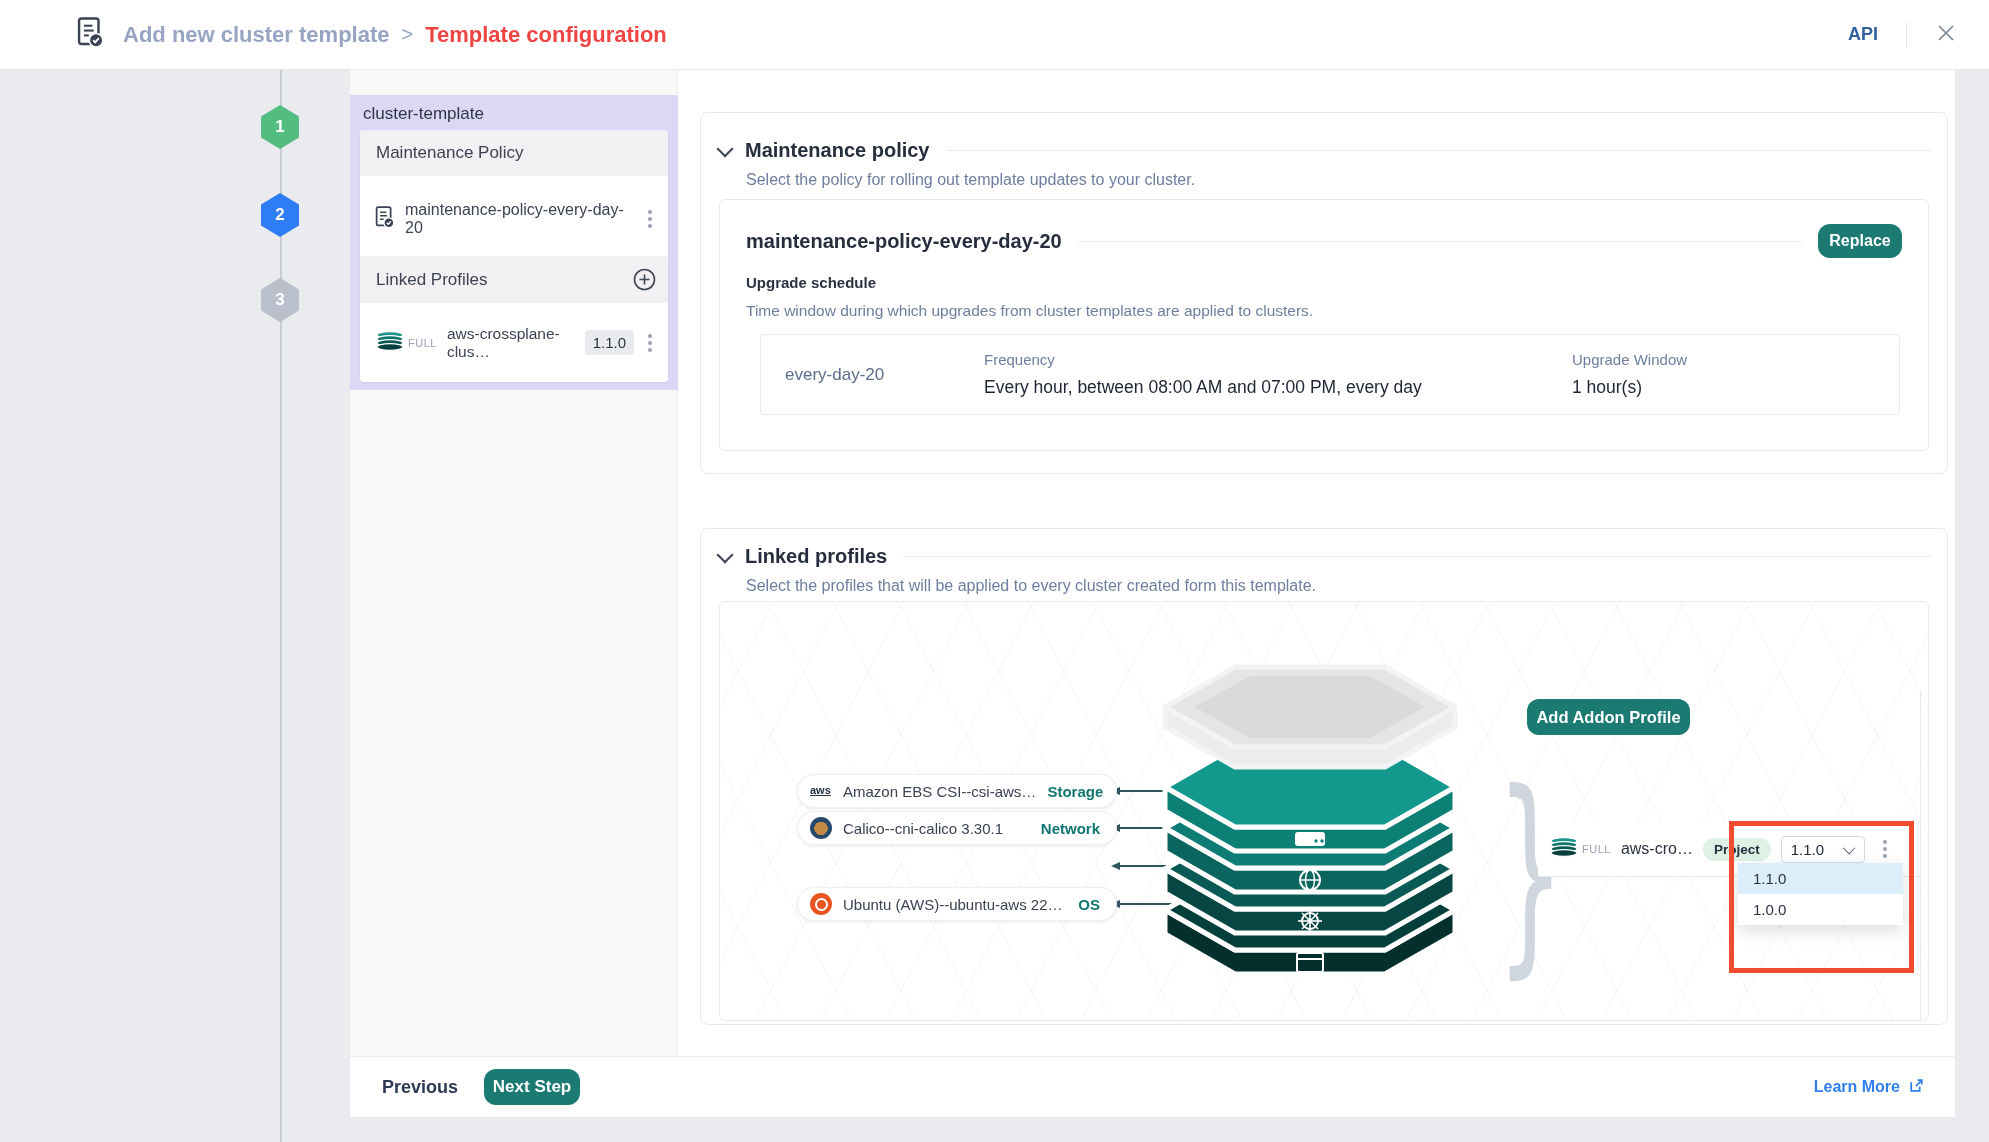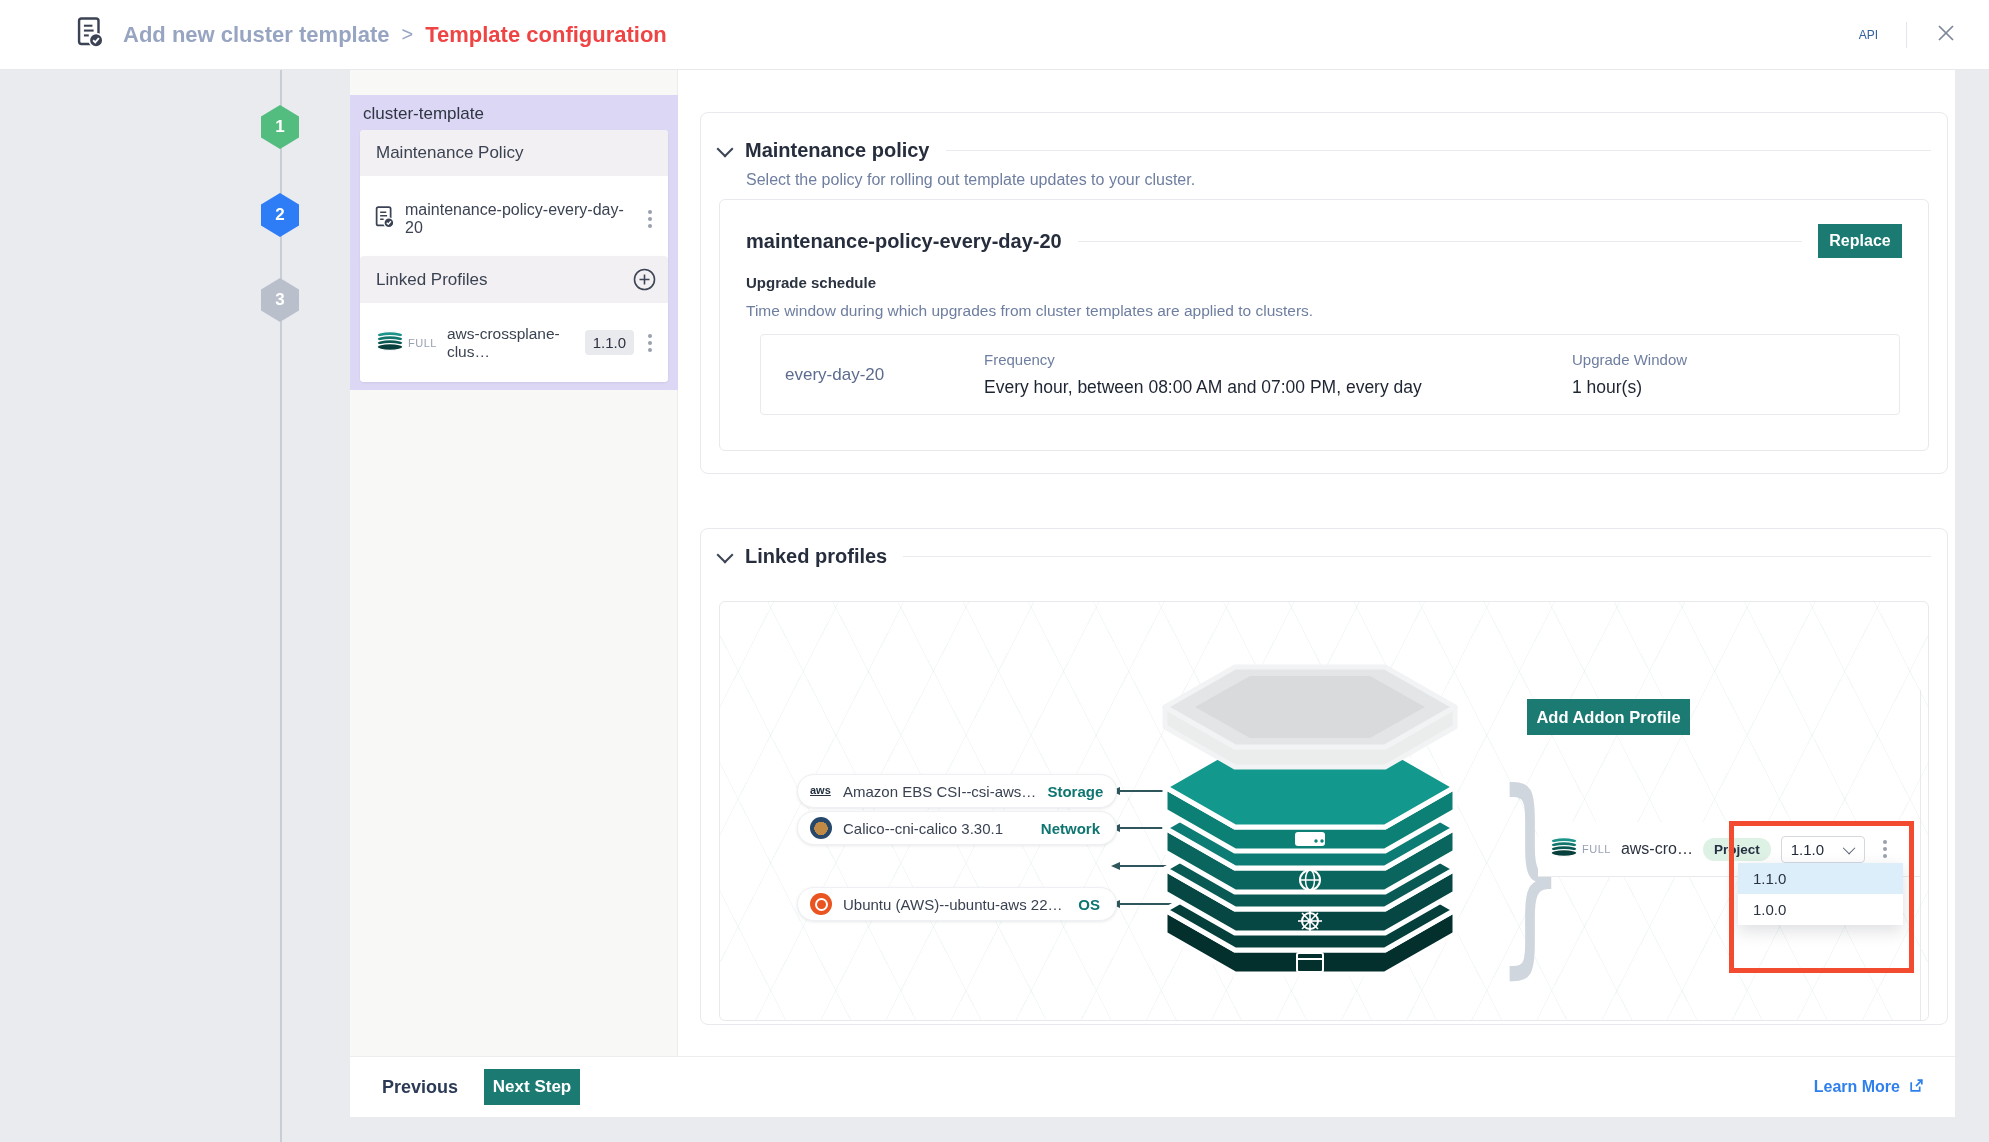--- a/index.html
+++ b/index.html
@@ -6,21 +6,21 @@
   .canvas{position:relative;width:1989px;height:1142px;background:#e9ebef;
     font-family:"Liberation Sans",sans-serif;color:#2b3240;overflow:hidden;}
 
   
   .header{position:absolute;left:0;top:0;width:1989px;height:70px;background:#fff;
     border-bottom:1px solid #e7e9ed;display:flex;align-items:center;box-sizing:border-box;
     padding:0 32px 0 75px;z-index:10;}
   .crumb-parent{font-size:22px;color:#97a5c2;margin-left:18px;font-weight:600;}
   .crumb-sep{font-size:20px;color:#97a5c2;margin:0 12px;}
   .crumb-current{font-size:22px;color:#ef4444;font-weight:600;}
-  .api-link{margin-left:auto;font-size:12px;font-weight:400;color:#33619f;cursor:pointer;}
+  .api-link{margin-left:auto;font-size:18px;font-weight:700;color:#33619f;cursor:pointer;}
   .hdr-div{width:1px;height:26px;background:#e3e6ea;margin:0 28px;}
 
   
   .sidebar{position:absolute;left:0;top:70px;width:283px;height:1072px;background:#eaebee;}
   .side-line{position:absolute;left:280px;top:70px;width:2px;height:1072px;background:#c9cdd6;}
   .step{position:absolute;right:58px;text-align:right;cursor:pointer;}
   .step-title{font-size:19px;font-weight:700;color:#242b3a;line-height:24px;}
   .step-sub{font-size:17px;color:#9aa2b1;line-height:24px;}
   .step-sub.done{color:#454d5e;}
   .step-title.pending{color:#6e7687;font-weight:600;font-size:18px;}
@@ -54,21 +54,21 @@
   .chev{width:10px;height:10px;border-left:2.4px solid #3c4454;border-bottom:2.4px solid #3c4454;
     transform:rotate(-45deg);margin:-4px 14px 0 2px;cursor:pointer;}
   .sec-title{font-size:20px;font-weight:700;color:#262d3c;white-space:nowrap;}
   .sec-rule{flex:1;height:1px;background:#e9ebee;margin-left:16px;}
   .sec-sub{position:absolute;left:45px;font-size:16px;color:#6e7ea0;}
   .inner-card{position:absolute;left:18px;width:1210px;border:1px solid #e8e9ec;border-radius:6px;
     background:#fff;box-sizing:border-box;}
   .pol-row{display:flex;align-items:center;gap:16px;margin:24px 26px 0 26px;}
   .pol-title{font-size:20px;font-weight:700;color:#262d3c;white-space:nowrap;}
   .pol-rule{flex:1;height:1px;background:#e9ebee;}
-  .btn-teal{background:#1b7a72;color:#fff;border:none;border-radius:0;font-weight:700;
+  .btn-teal{background:#1b7a72;color:#fff;border:none;border-radius:12px;font-weight:700;
     font-family:"Liberation Sans",sans-serif;cursor:pointer;}
   .replace-btn{width:84px;height:34px;font-size:16px;}
   .sched-h{margin:16px 26px 0;font-size:15px;font-weight:700;color:#2b3240;}
   .sched-sub{margin:11px 26px 0;font-size:15.5px;color:#6e7ea0;}
   .sched-row{margin:14px 26px 0 40px;width:1140px;height:81px;border:1px solid #e9eaee;
     border-radius:4px;display:flex;align-items:center;box-sizing:border-box;}
   .sched-name{width:223px;padding-left:24px;font-size:17px;color:#5d6c8e;box-sizing:border-box;}
   .sched-col{display:flex;flex-direction:column;gap:9px;}
   .sched-col.freq{width:588px;}
   .sched-label{font-size:15px;color:#6e7ea0;}
@@ -275,20 +275,21 @@
       </div>
     </div>
   </div>
 
   <div class="section-card" style="top:528px;height:497px;">
     <div class="sec-head" style="top:16px;">
       <span class="chev"></span>
       <span class="sec-title">Linked profiles</span>
       <span class="sec-rule"></span>
     </div>
+    <div class="sec-sub" style="top:48px;">Select the profiles that will be applied to every cluster created form this template.</div>
 
     <div class="inner-card viz" style="top:72px;height:420px;">
 
       <div class="pack" style="top:172px;">
         <span class="picon">
           <span class="aws-txt">aws</span><span class="aws-swoosh"></span>
         </span>
         <span class="pack-name">Amazon EBS CSI--csi-aws…</span>
         <span class="pack-layer">Storage</span>
       </div>

